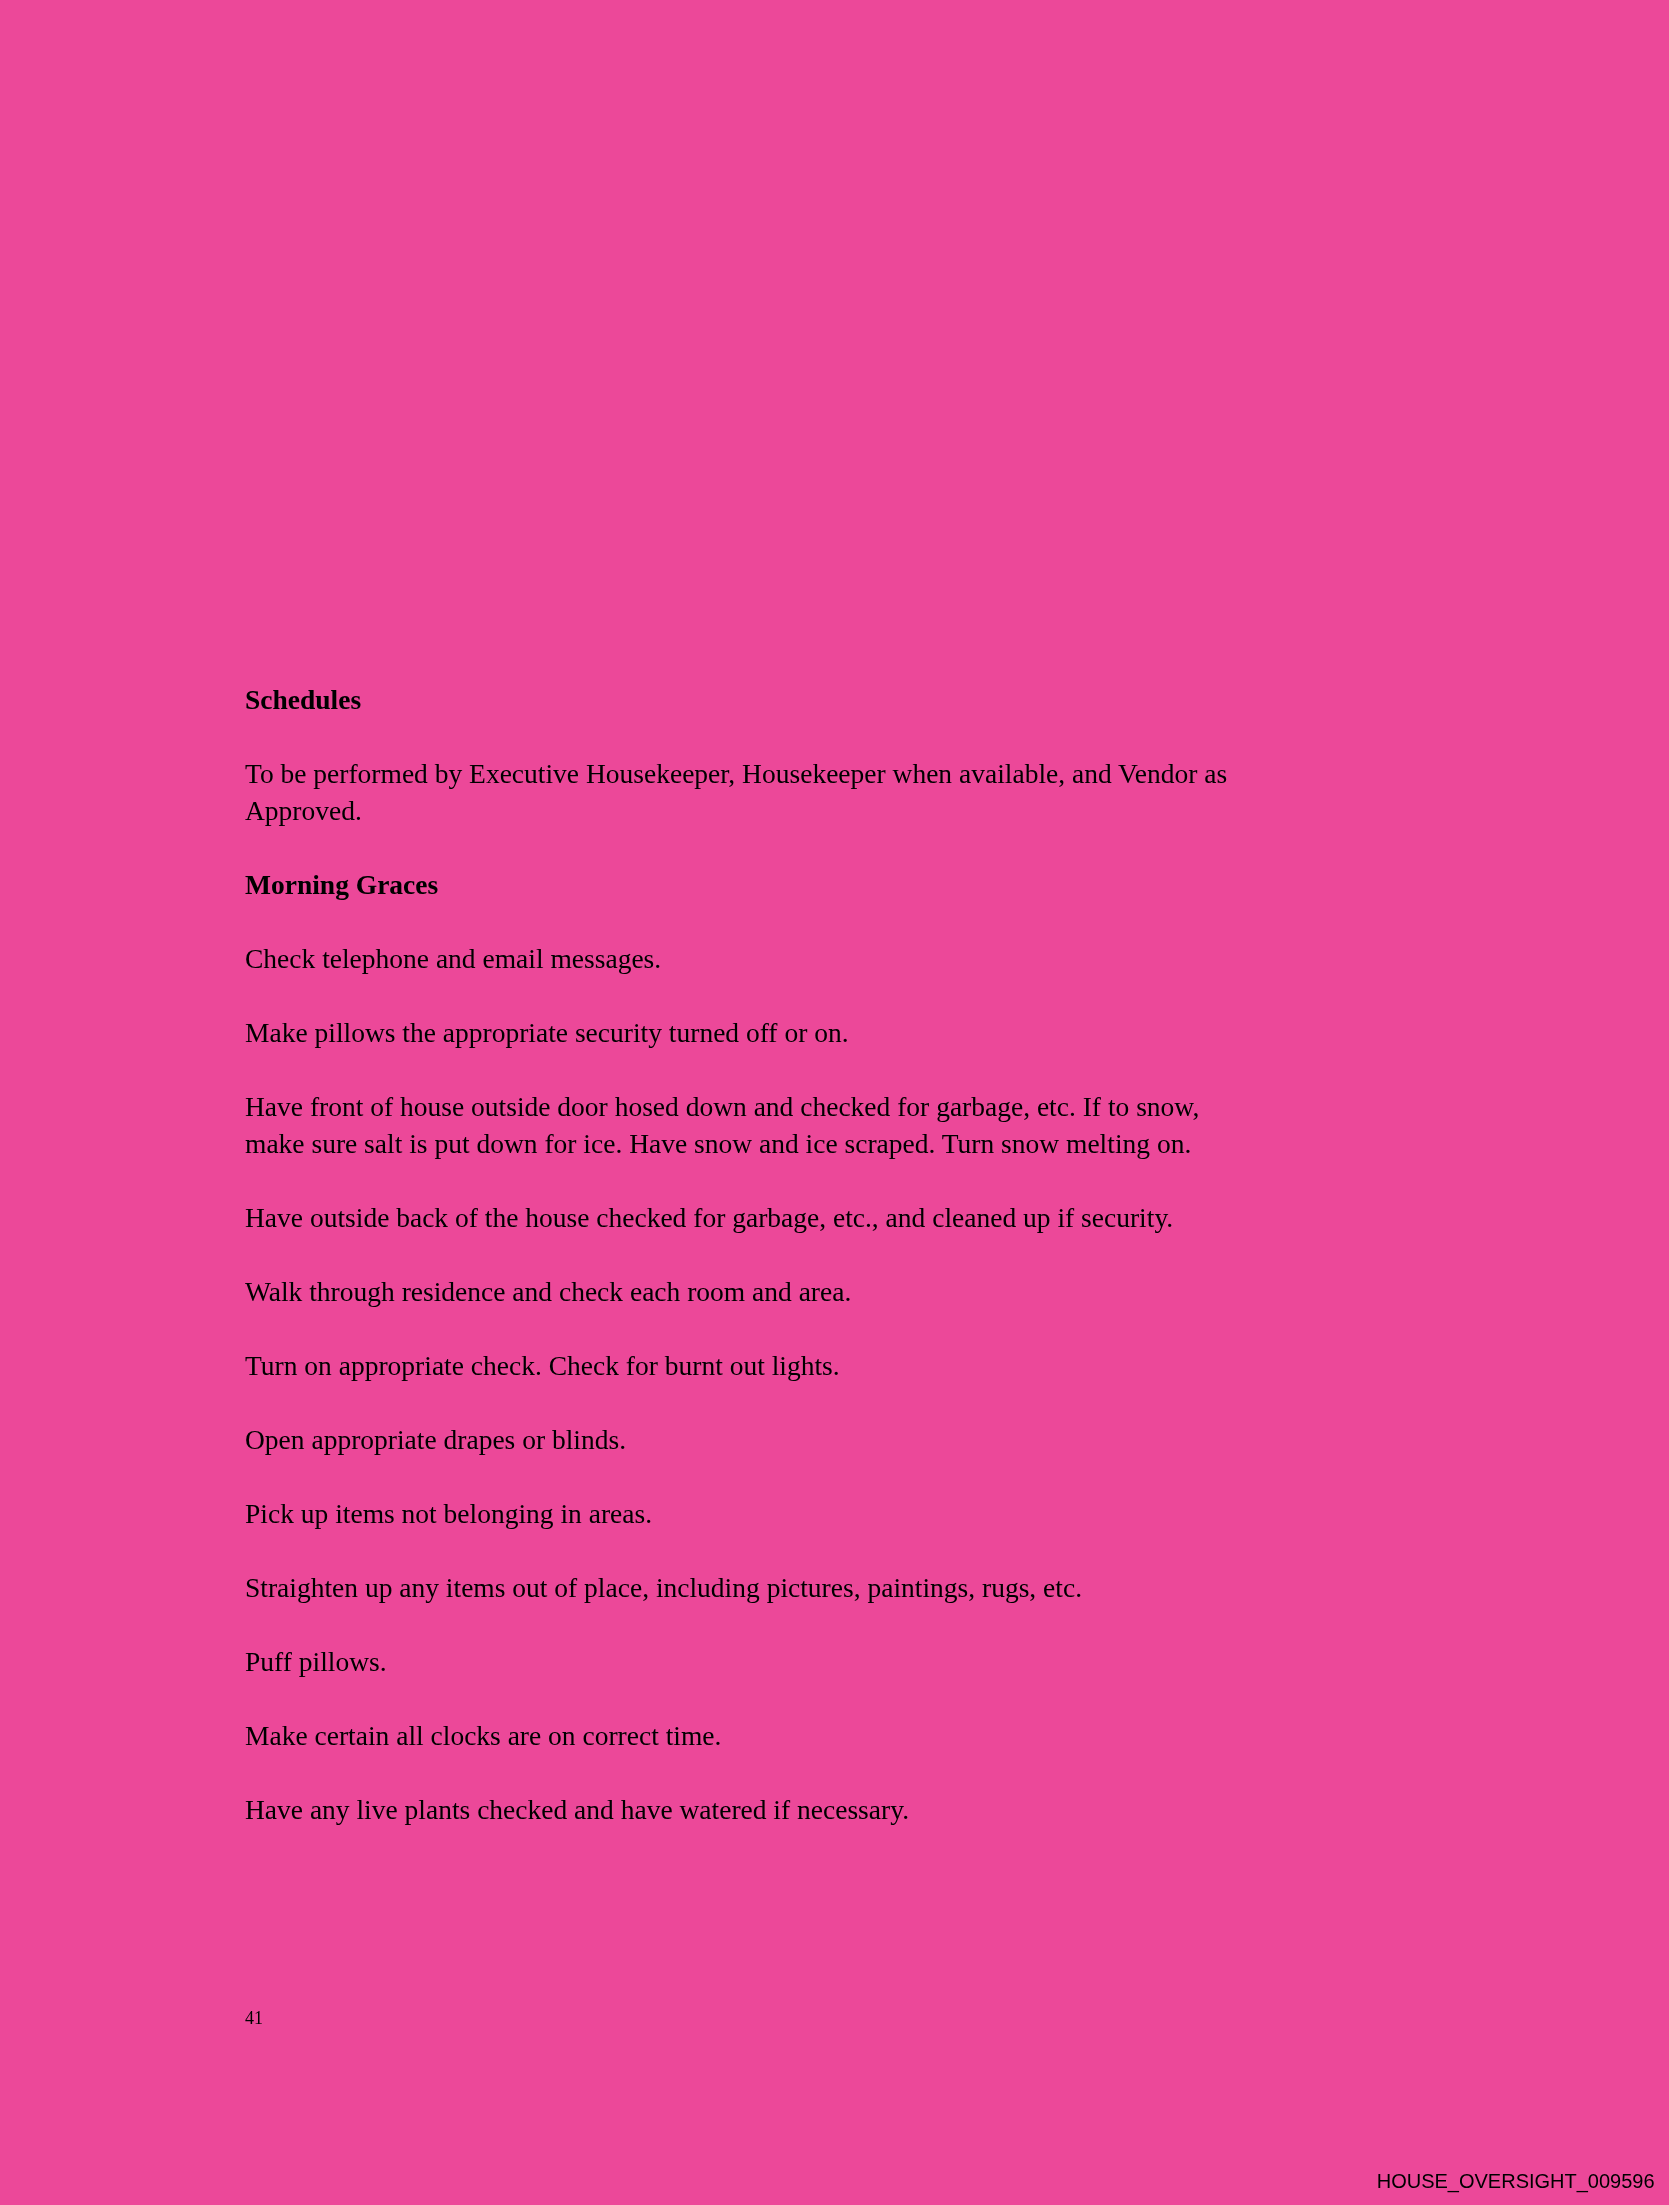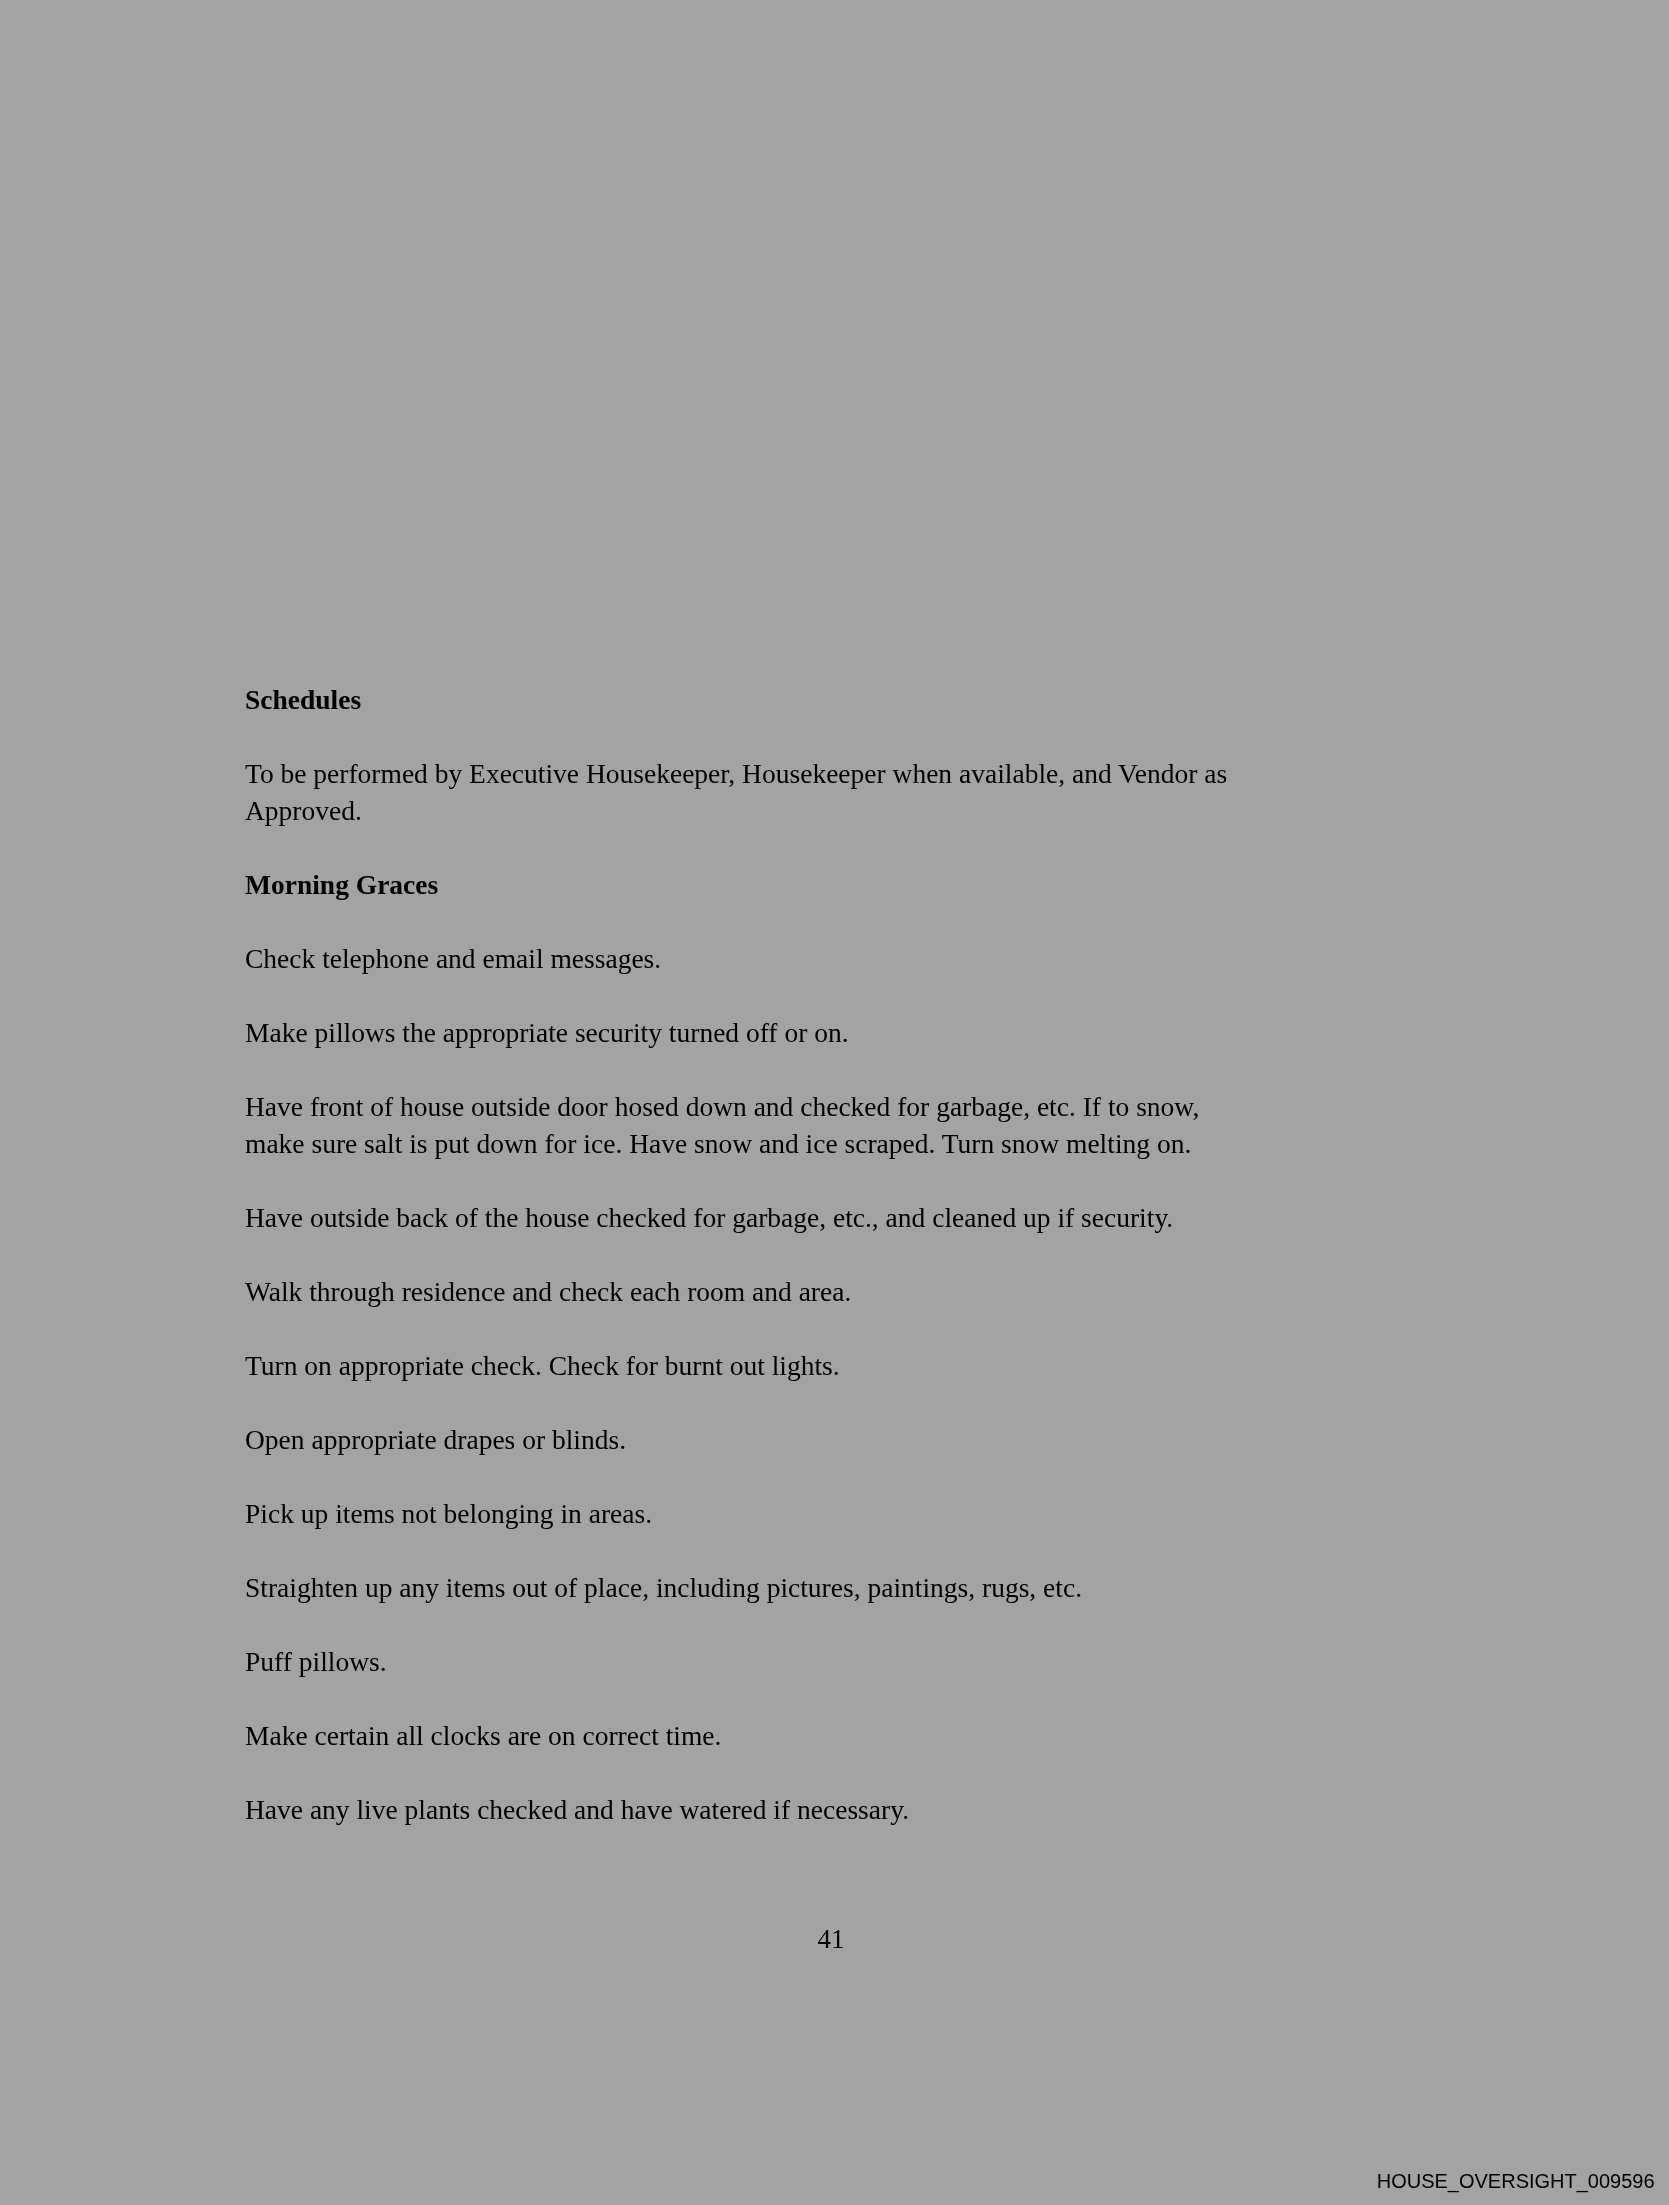--- a/index.html
+++ b/index.html
@@ -4,21 +4,21 @@
 <style>
   html, body {
     margin: 0;
     padding: 0;
     background: #ffffff;
   }
   .page {
     position: relative;
     width: 1669px;
     height: 2205px;
-    background: #a3a3a3;
+    background: #ec4899;
     color: #000000;
     font-family: "Liberation Serif", serif;
     overflow: hidden;
   }
   .content {
     position: absolute;
     left: 245px;
     top: 681px;
     width: 1175px;
   }
@@ -26,25 +26,25 @@
     margin: 0 0 37px 0;
     font-size: 27.5px;
     line-height: 37px;
     white-space: pre-line;
   }
   .para.bold {
     font-weight: bold;
   }
   .page-number {
     position: absolute;
-    top: 1921px;
+    top: 2000px;
     left: 245px;
     width: 1172px;
-    text-align: center;
-    font-size: 27px;
+    text-align: left;
+    font-size: 18px;
     line-height: 37px;
   }
   .bates-stamp {
     position: absolute;
     right: 14.4px;
     bottom: 6.5px;
     font-family: "Liberation Sans", sans-serif;
     font-size: 20px;
     line-height: 35px;
   }

